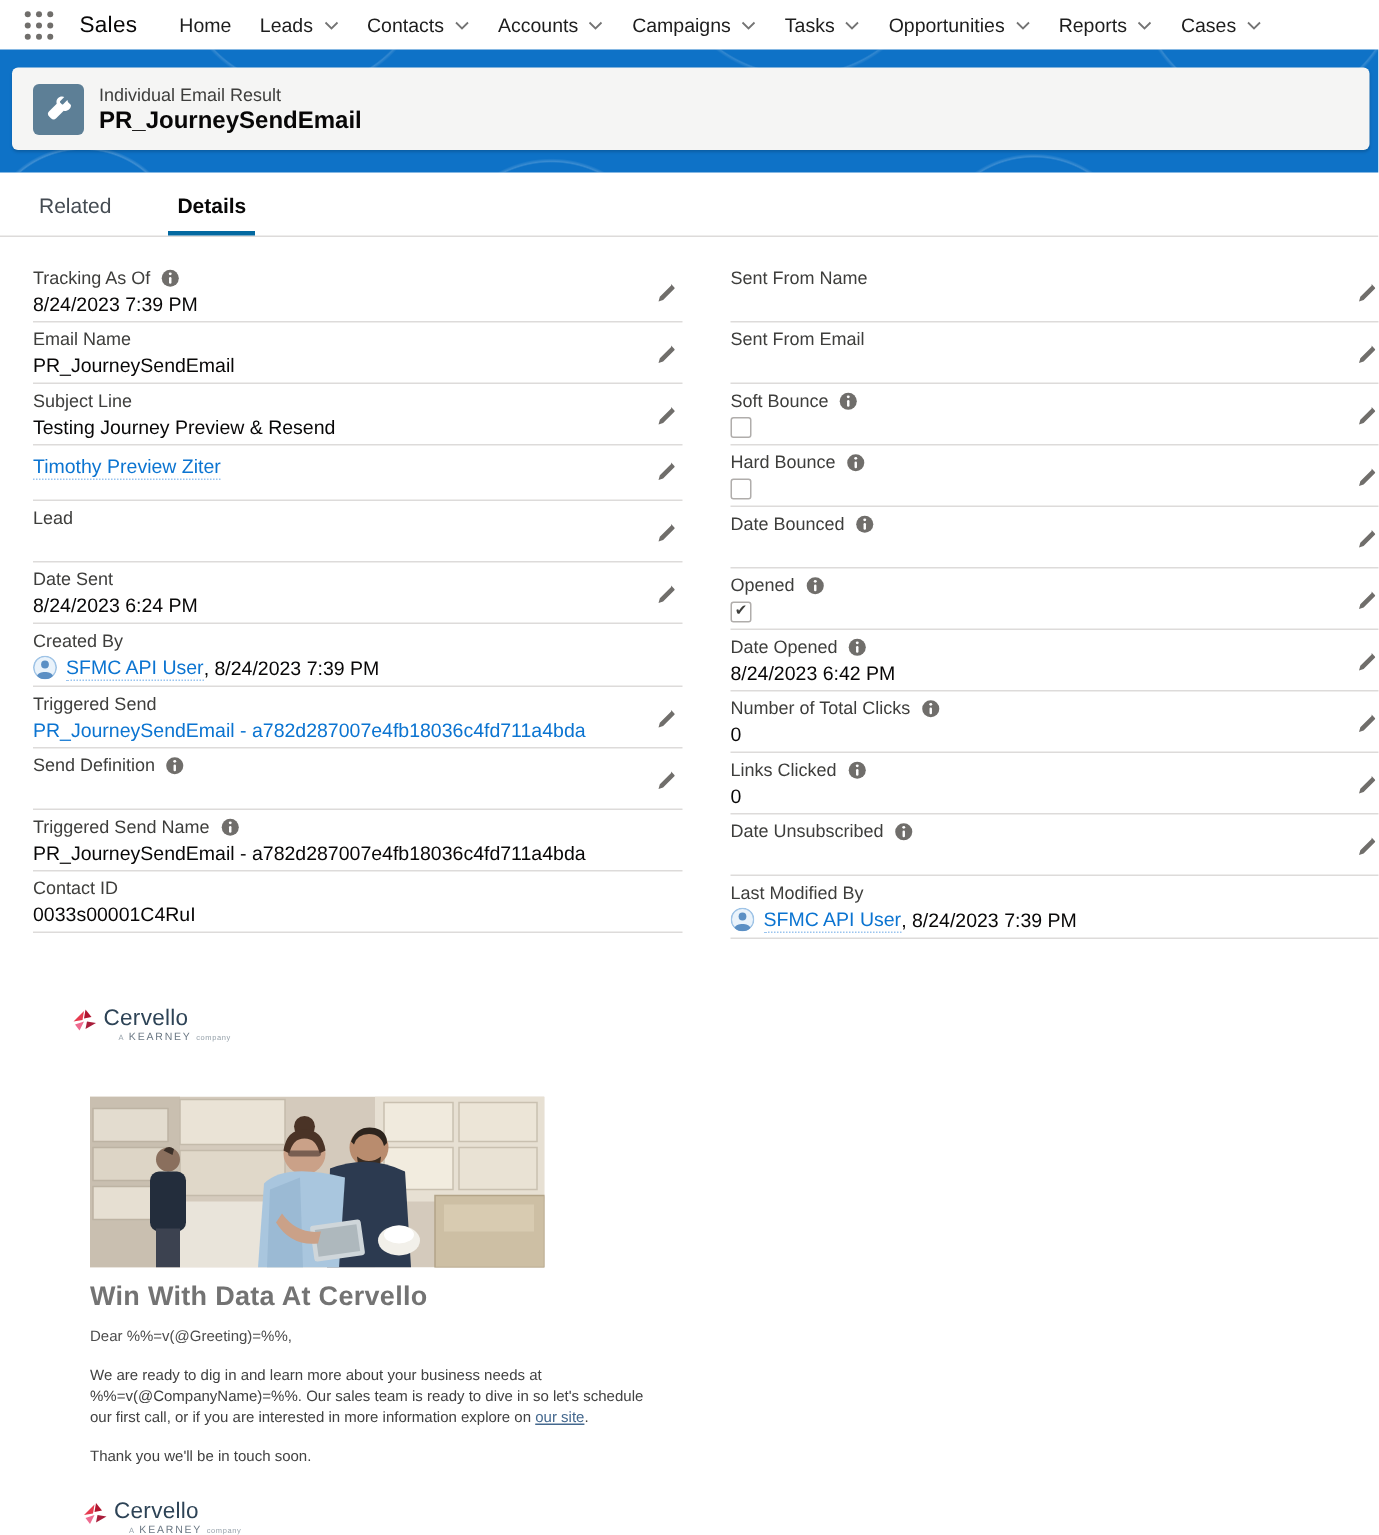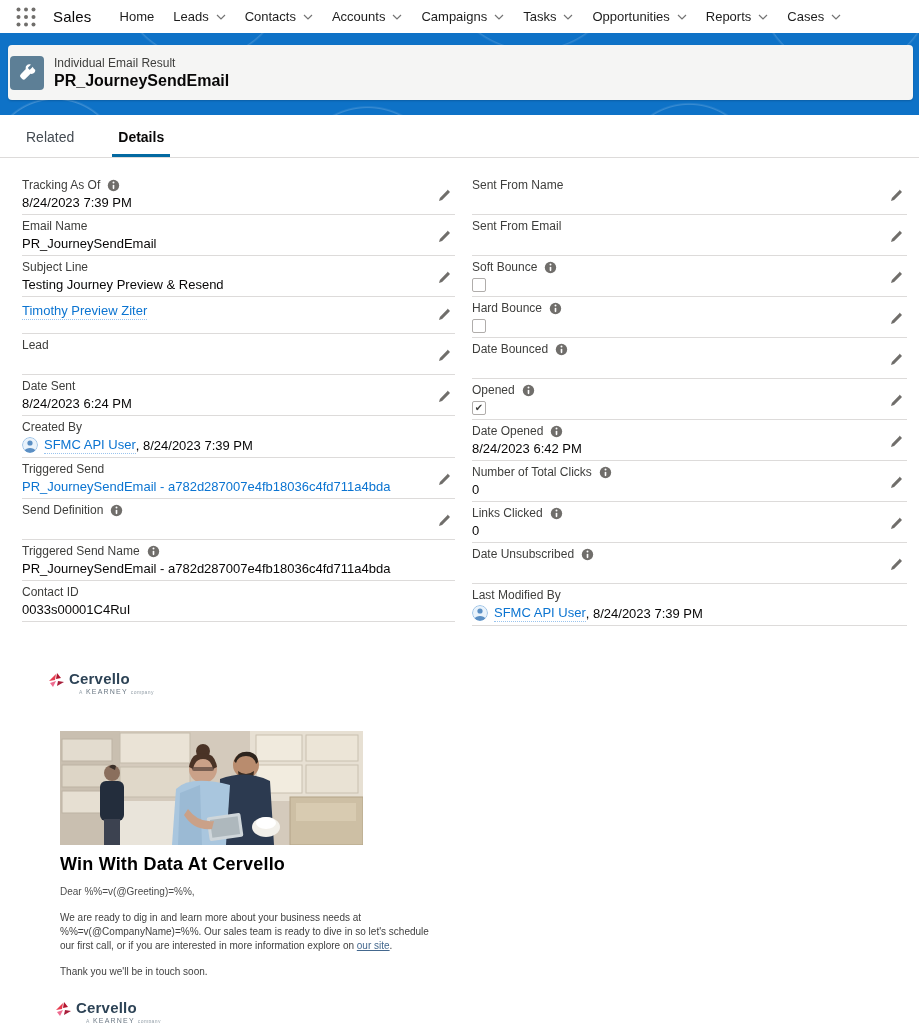--- a/index.html
+++ b/index.html
@@ -17,57 +17,57 @@
   
   .header-band { height:82px; background-color:#0e72c7; position:relative; padding:12px 0 0 8px;
     background-image:
       radial-gradient(circle 70px at 6% 160%, transparent 64px, rgba(255,255,255,.20) 65px, transparent 67px),
       radial-gradient(circle 90px at 22% -70%, transparent 82px, rgba(255,255,255,.16) 83px, transparent 85px),
       radial-gradient(circle 80px at 40% 180%, transparent 72px, rgba(255,255,255,.18) 73px, transparent 75px),
       radial-gradient(circle 100px at 58% -90%, transparent 90px, rgba(255,255,255,.15) 91px, transparent 93px),
       radial-gradient(circle 75px at 75% 170%, transparent 67px, rgba(255,255,255,.18) 68px, transparent 70px),
       radial-gradient(circle 95px at 92% -60%, transparent 86px, rgba(255,255,255,.16) 87px, transparent 89px); }
   .record-card { width:905px; height:55px; background:#f5f5f4; border-radius:4px;
-    box-shadow:0 1px 2px rgba(0,0,0,.18); display:flex; align-items:center; padding-left:2px; }
+    box-shadow:0 1px 2px rgba(0,0,0,.18); display:flex; align-items:center; padding-left:14px; }
   .record-icon { width:34px; height:34px; border-radius:4px; background:#5d7f96; display:flex;
     align-items:center; justify-content:center; flex:0 0 auto; }
   .record-meta { margin-left:10px; }
   .entity-label { font-size:12px; color:#3e3e3c; line-height:15px; }
   .record-title { font-size:16px; font-weight:bold; color:#080707; line-height:19px; }
 
   
   .tabs { display:flex; gap:44px; padding:14px 0 0 26px; border-bottom:1px solid #dddbda; }
   .tab { font-size:14px; color:#444b52; padding-bottom:9px; cursor:pointer; }
   .tab.active { color:#080707; font-weight:bold; border-bottom:3px solid #0369a1; padding-left:6px; padding-right:6px; margin-left:-6px; }
 
   
-  .field-grid { display:grid; grid-template-columns:433px 435px; column-gap:17px; padding:16px 14px 0 22px;text-align:center; }
+  .field-grid { display:grid; grid-template-columns:433px 435px; column-gap:32px; padding:16px 14px 0 22px;text-align:center; }
   .field-row { position:relative; min-height:37px; border-bottom:1px solid #dddbda; padding:4px 26px 3px 0; }
   .field-label { font-size:12px; color:#3e3e3c; display:flex; align-items:center; line-height:15px; }
   .info-icon { margin-left:7px; display:inline-flex; cursor:pointer; }
   .field-value { font-size:13px; color:#080707; line-height:17px; margin-top:1px; min-height:17px; display:flex; align-items:center; }
   .field-value a { color:#0b74d1; text-decoration:none; }
   .field-value a.dotted { border-bottom:1px dotted #9ac4ee; }
   .value-suffix { color:#080707; }
   .avatar { width:16px; height:16px; border-radius:50%; overflow:hidden; margin-right:6px; flex:0 0 auto; }
   .checkbox { width:14px; height:14px; border:1px solid #b0adab; border-radius:2px; background:#fff;
     display:inline-flex; align-items:center; justify-content:center; cursor:pointer; }
   .checkbox.checked::after { content:"\2714"; font-size:10px; color:#3e3e3c; line-height:1; }
   .pencil-btn { position:absolute; right:2px; bottom:7px; background:none; border:none; cursor:pointer; padding:2px; }
 
   
   .email-preview { padding:44px 0 0 48px; }
   .brand-logo { display:flex; align-items:flex-start; }
   .pinwheel { width:17px; height:17px; margin-top:2px; }
   .brand-text { margin-left:4px; }
-  .brand-name { font-size:15px; font-weight:bold; color:#2d4356; line-height:17px; letter-spacing:.2px; }
+  .brand-name { font-size:15px; font-weight:normal; color:#2d4356; line-height:17px; letter-spacing:.2px; }
   .brand-sub { font-size:7px; color:#6b7884; letter-spacing:1.2px; margin-left:10px; line-height:9px; }
   .brand-sub .tiny { font-size:5px; letter-spacing:.4px; color:#97a2ab; }
   .email-photo { display:block; width:303px; height:114px; margin:34px 0 0 12px; }
-  .email-headline { font-size:18px; font-weight:bold; color:#000000; margin:9px 0 0 12px; letter-spacing:.2px; }
+  .email-headline { font-size:18px; font-weight:bold; color:#737373; margin:9px 0 0 12px; letter-spacing:.2px; }
   .email-greeting { font-size:10px; color:#4c4c4c; margin:11px 0 0 12px; }
   .email-para { font-size:10px; color:#414141; line-height:14px; width:378px; margin:14px 0 0 12px; }
   .email-para a { color:#44688e; text-decoration:underline; }
   .email-sig { font-size:10px; color:#414141; margin:13px 0 0 12px; }
   .email-logo-2 { margin:22px 0 0 7px; }
 </style>
 </head>
 <body>
 
 <div class="global-nav">

